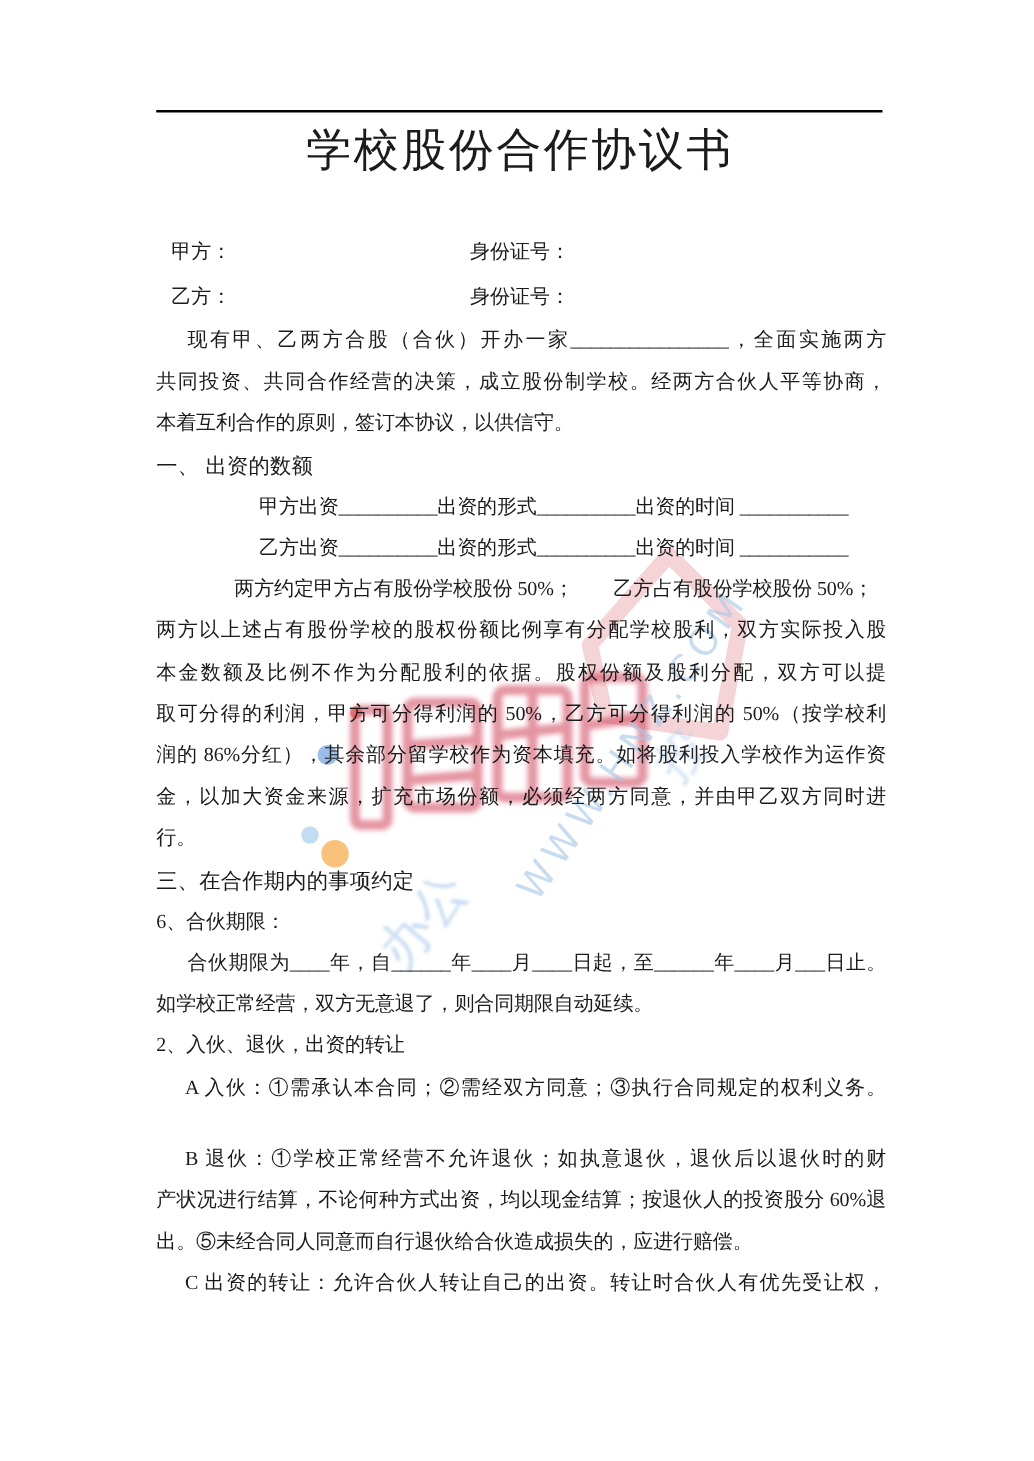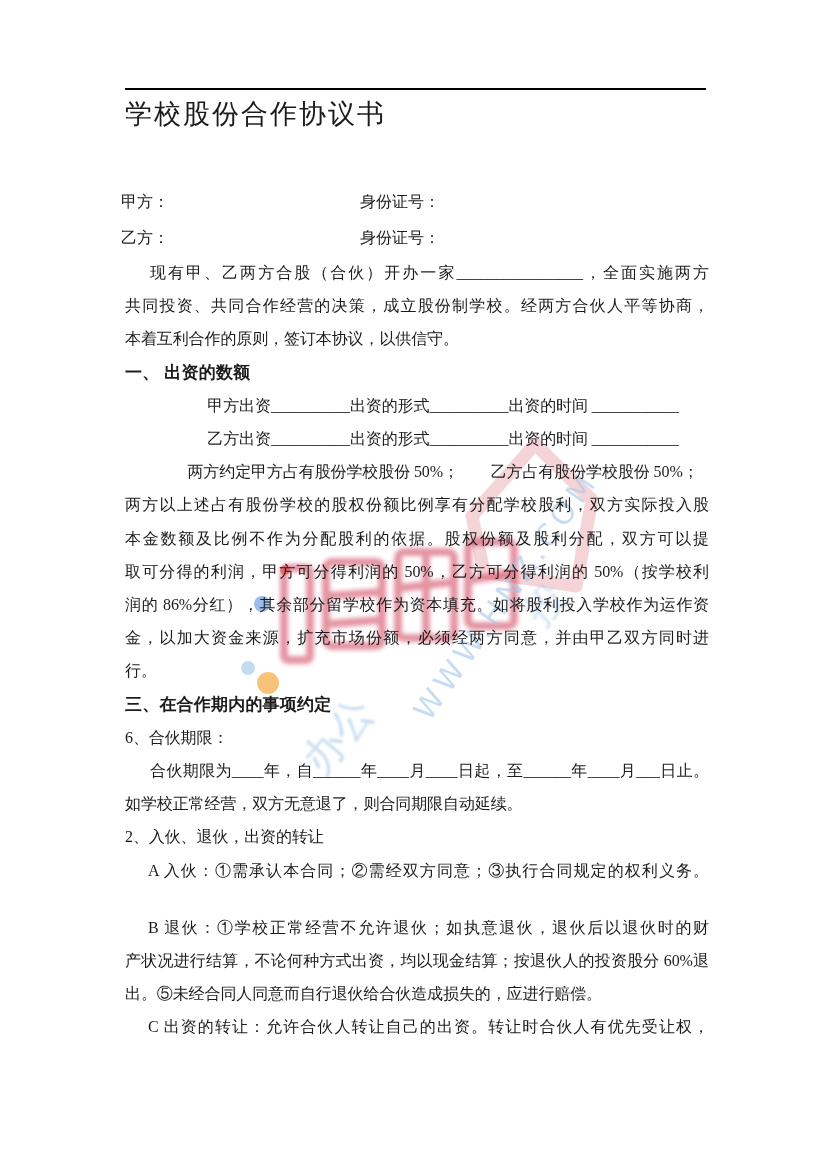--- a/index.html
+++ b/index.html
@@ -5,35 +5,35 @@
   html,body { margin:0; padding:0; background:#ffffff; }
   .page {
     position:relative; width:827px; height:1169px; background:#fff;
     font-family:"Liberation Serif","DejaVu Serif",serif;
     color:#1b1b1b; overflow:hidden;
   }
   .wm { position:absolute; left:230px; top:420px; z-index:0; pointer-events:none; }
   .rule { position:absolute; left:125px; top:88px; width:581px; height:2px; background:#000; z-index:1; }
   .title {
     position:absolute; left:125px; top:96px; width:582px; z-index:1;
-    font-size:27px; letter-spacing:2px; white-space:nowrap;
+    text-align:center; font-size:36px; letter-spacing:2px; white-space:nowrap;
   }
-  .party { position:absolute; left:121px; top:184px; width:584px; z-index:1; font-size:16px; }
+  .party { position:absolute; left:137px; top:184px; width:584px; z-index:1; font-size:16px; }
   .party-row { line-height:36px; white-space:nowrap; }
   .party-row .id { display:inline-block; margin-left:187px; }
   .body {
     position:absolute; left:125px; top:256px; width:584px; z-index:1;
     font-size:16px; line-height:33.2px; letter-spacing:-0.1px;
   }
   .ln { white-space:pre-wrap; }
   .jl { text-align:justify; text-align-last:justify; }
   .i25 { text-indent:25px; }
   .i52 { text-indent:52px;text-align:center; }
   .i23 { text-indent:23px; }
-  .hd { font-weight:bold; font-family:"Liberation Sans","DejaVu Sans",sans-serif; font-size:17px; letter-spacing:0.2px; }
+  .hd { font-weight:normal; font-family:"Liberation Sans","DejaVu Sans",sans-serif; font-size:17px; letter-spacing:0.2px; }
   .gapB { margin-top:24px; }
   .wm text { font-family:"DejaVu Sans",sans-serif; }
 </style>
 </head>
 <body>
 
 <div class="page">
 
   <svg class="wm" width="420" height="380" viewBox="0 0 420 380">
     <defs>

